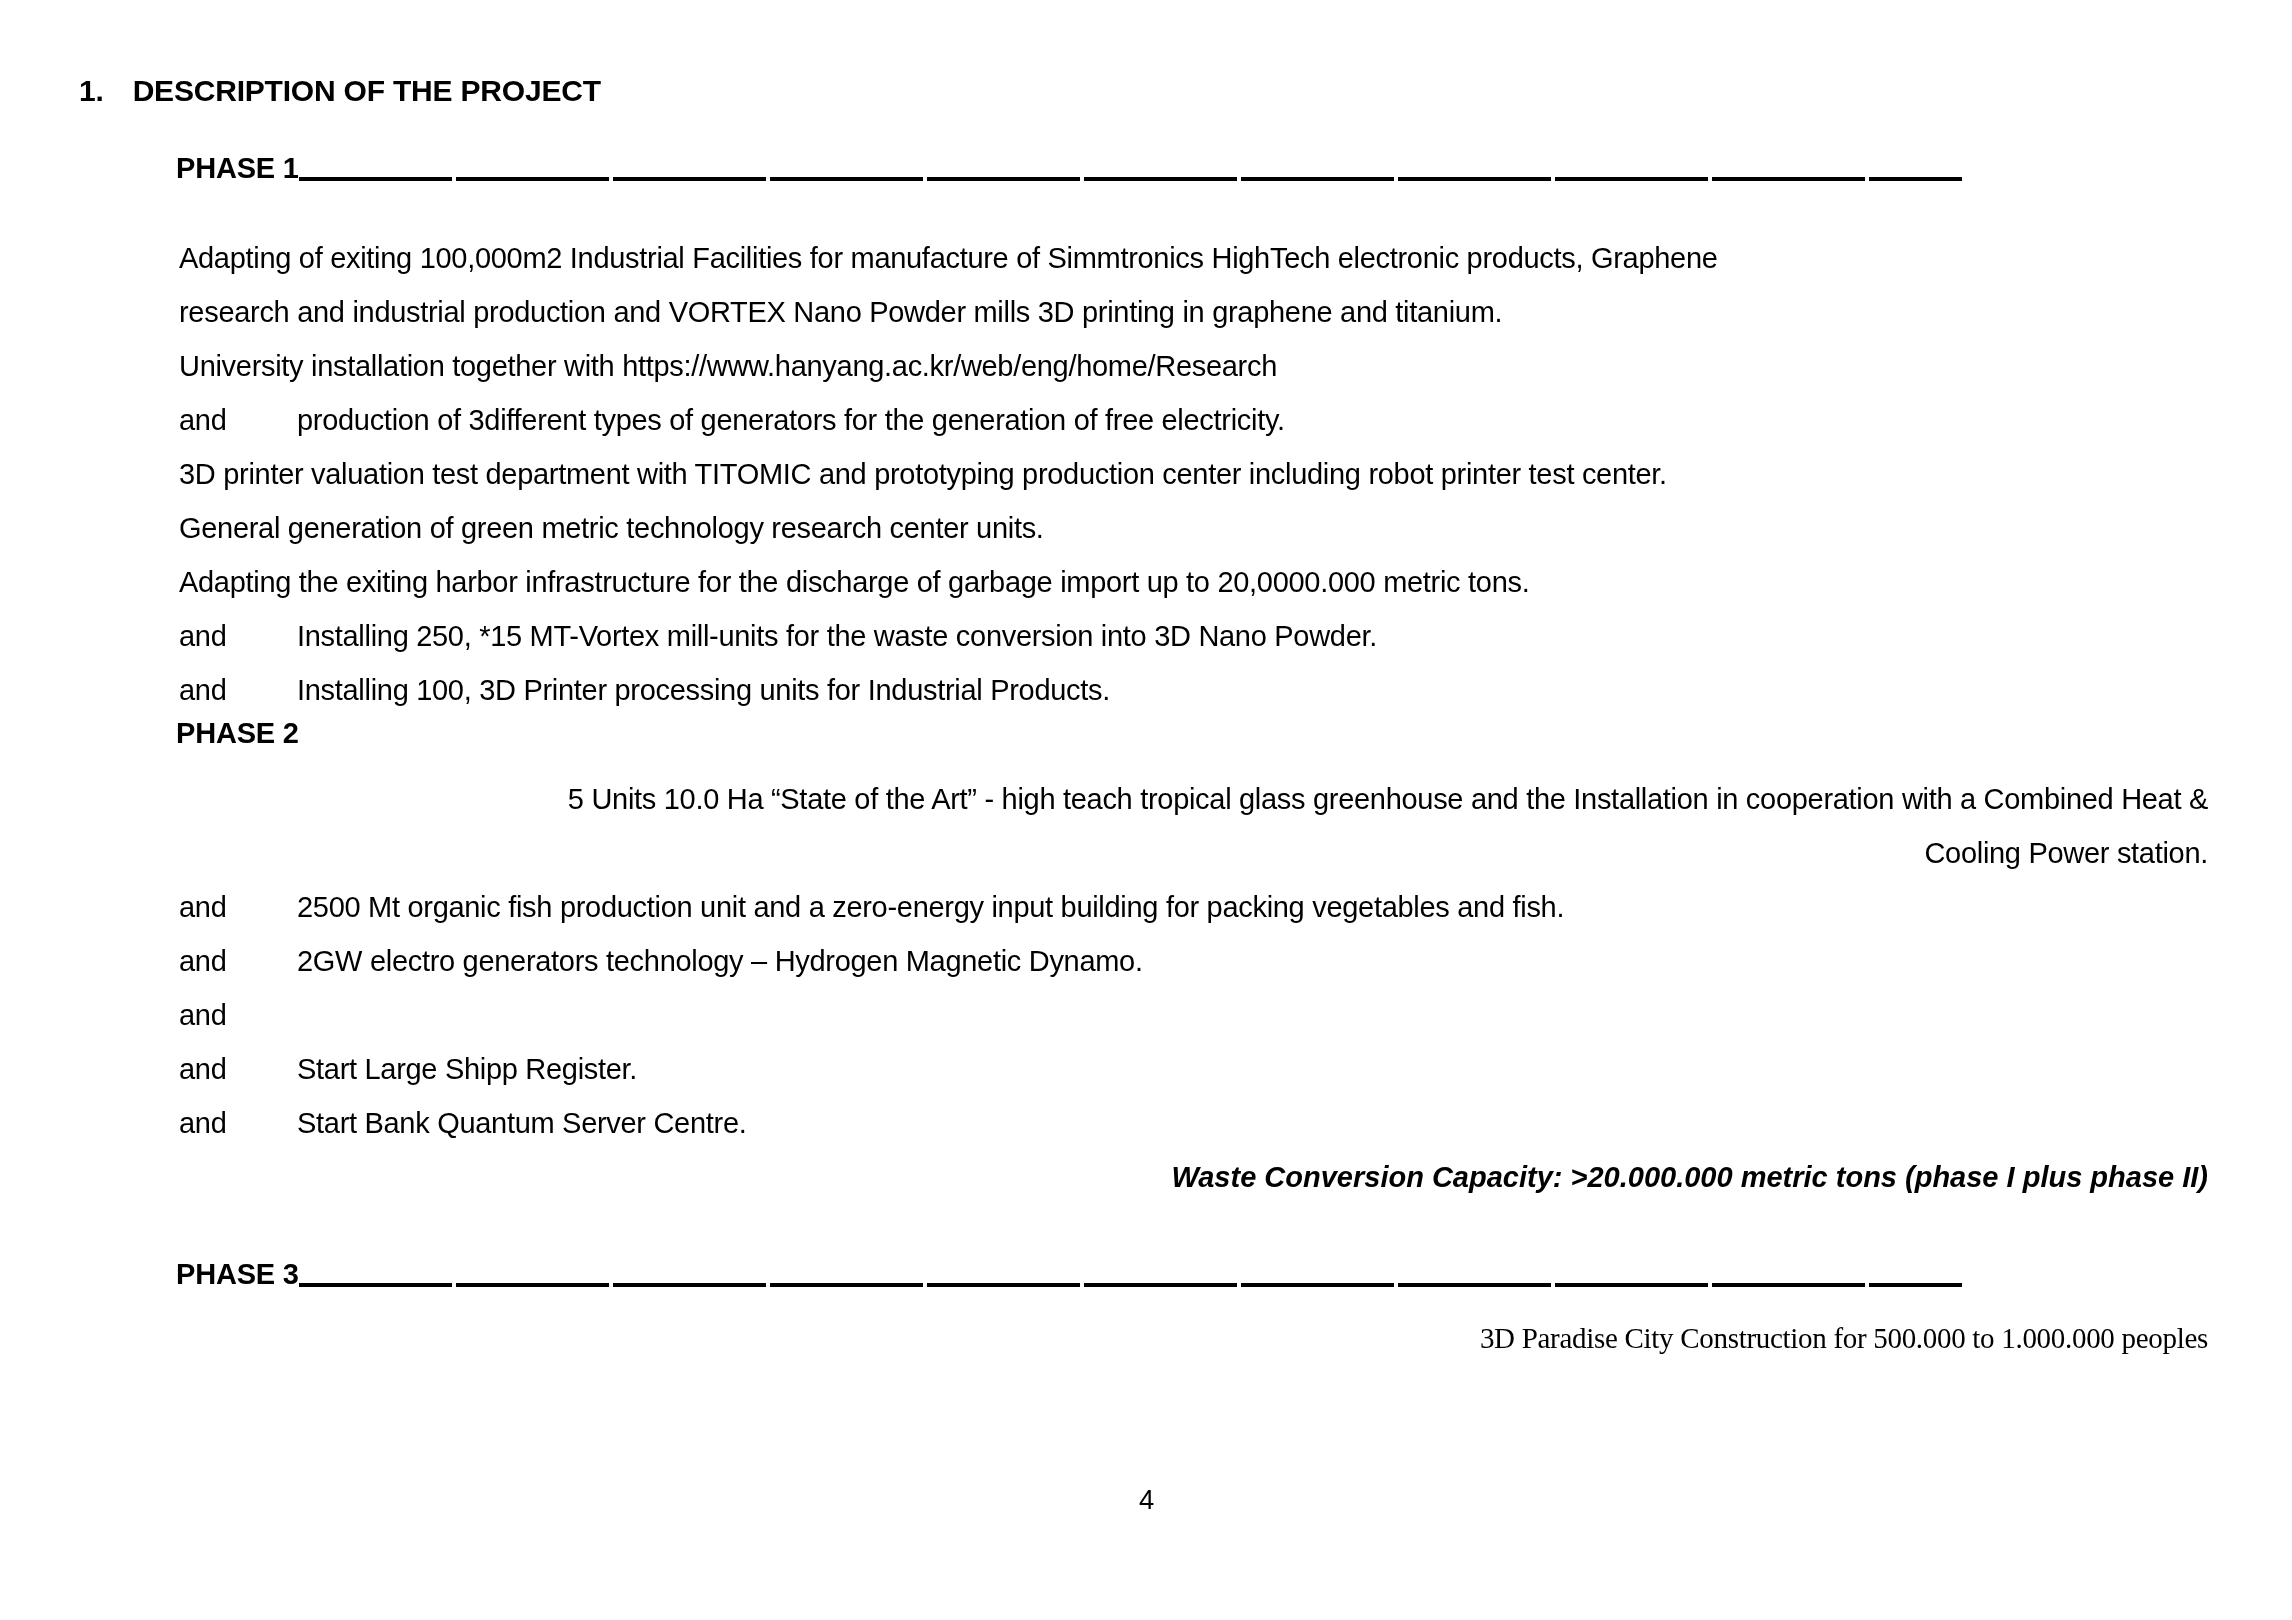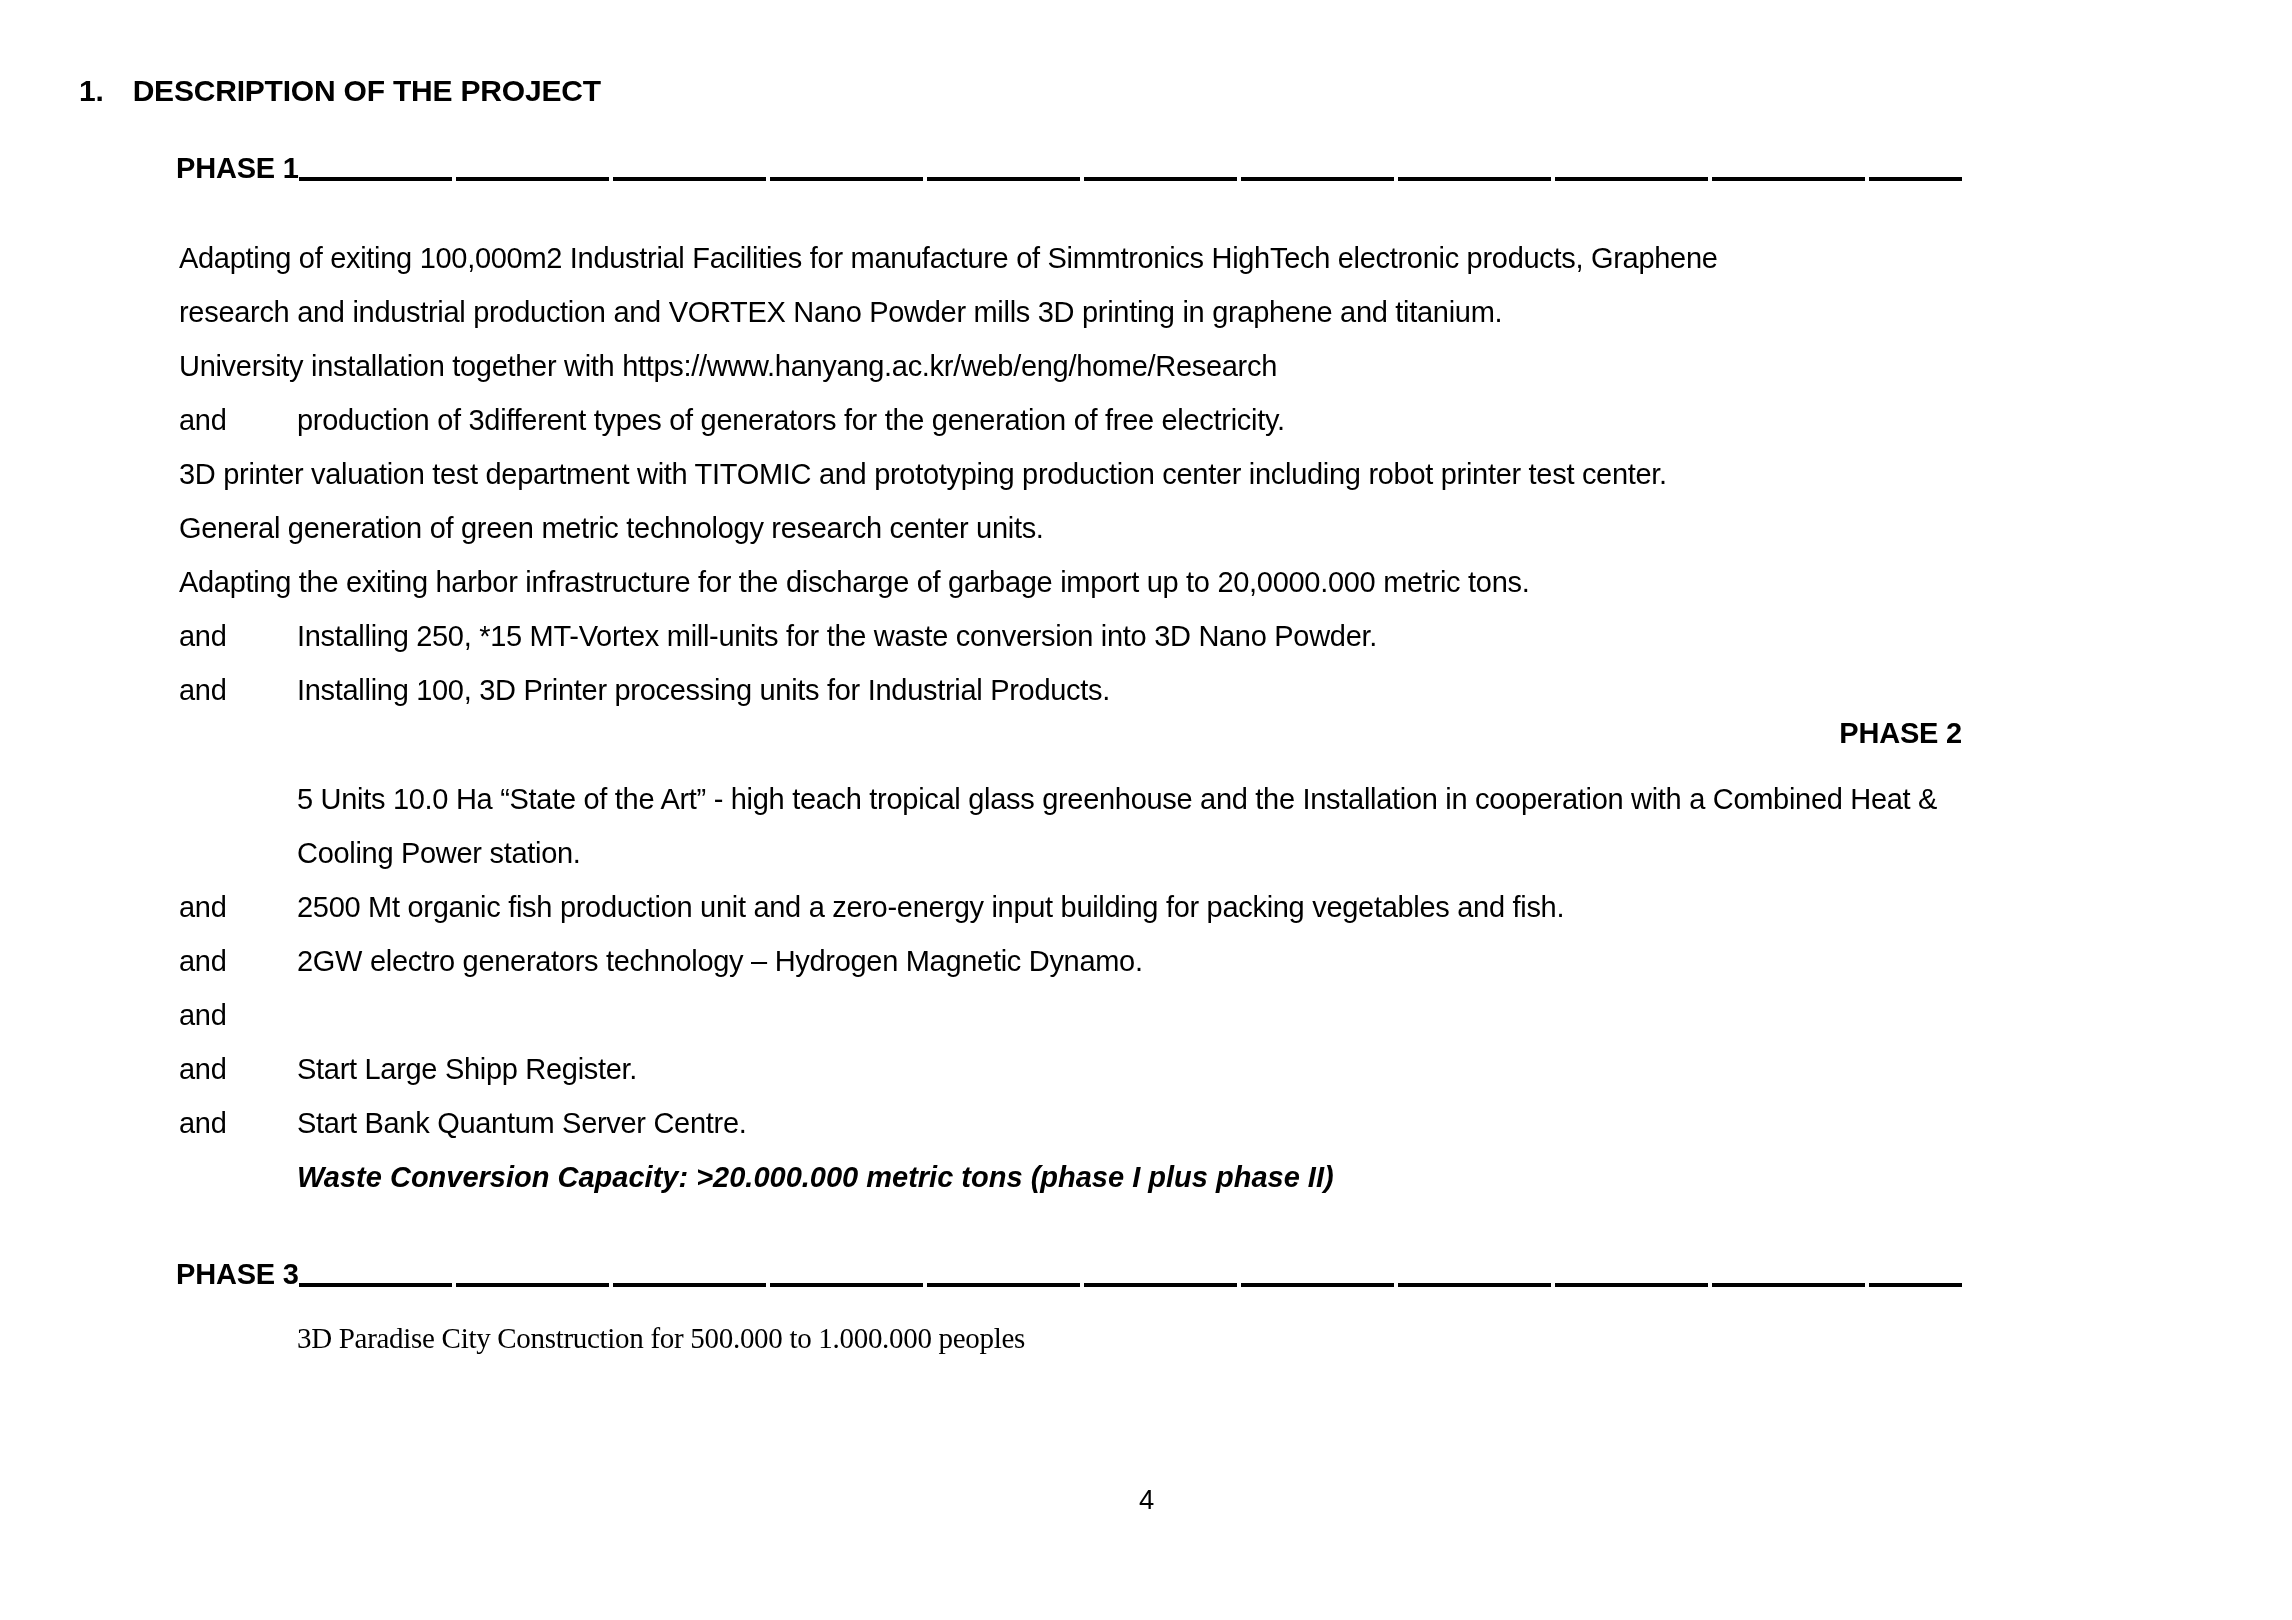--- a/index.html
+++ b/index.html
@@ -12,36 +12,36 @@
     overflow:hidden;
   }
   .heading{
     position:absolute;top:74px;left:79px;
     display:flex;gap:29px;
     font-size:30px;font-weight:700;
     letter-spacing:-0.2px;white-space:nowrap;
   }
   .phase-head{
     position:absolute;left:176px;width:1786px;
-    display:flex;align-items:flex-end;
+    display:flex;
     font-size:29px;font-weight:700;letter-spacing:-0.2px;
   }
   .phase-head .phase-label{white-space:nowrap;}
   .phase-underline{
     flex:1;height:3.9px;align-self:flex-end;margin-bottom:3.9px;
     background:repeating-linear-gradient(to right,#000 0px,#000 153px,#ffffff 153px,#ffffff 157px);
   }
   .lines{
     position:absolute;left:179px;width:2029px;
     font-size:29px;letter-spacing:-0.3px;
   }
   .ln{height:54px;line-height:54px;white-space:nowrap;}
   .row{display:flex;}
   .prefix{width:118px;flex:none;}
-  .ind{padding-left:118px;}
+  .ind{padding-left:118px;text-align:right;}
   .emph{font-weight:700;font-style:italic;letter-spacing:0;}
   .pageno{
     position:absolute;top:1484px;left:0;width:2293px;
     text-align:center;font-size:27.4px;
   }
 </style>
 </head>
 <body>
 
 <div class="page">

